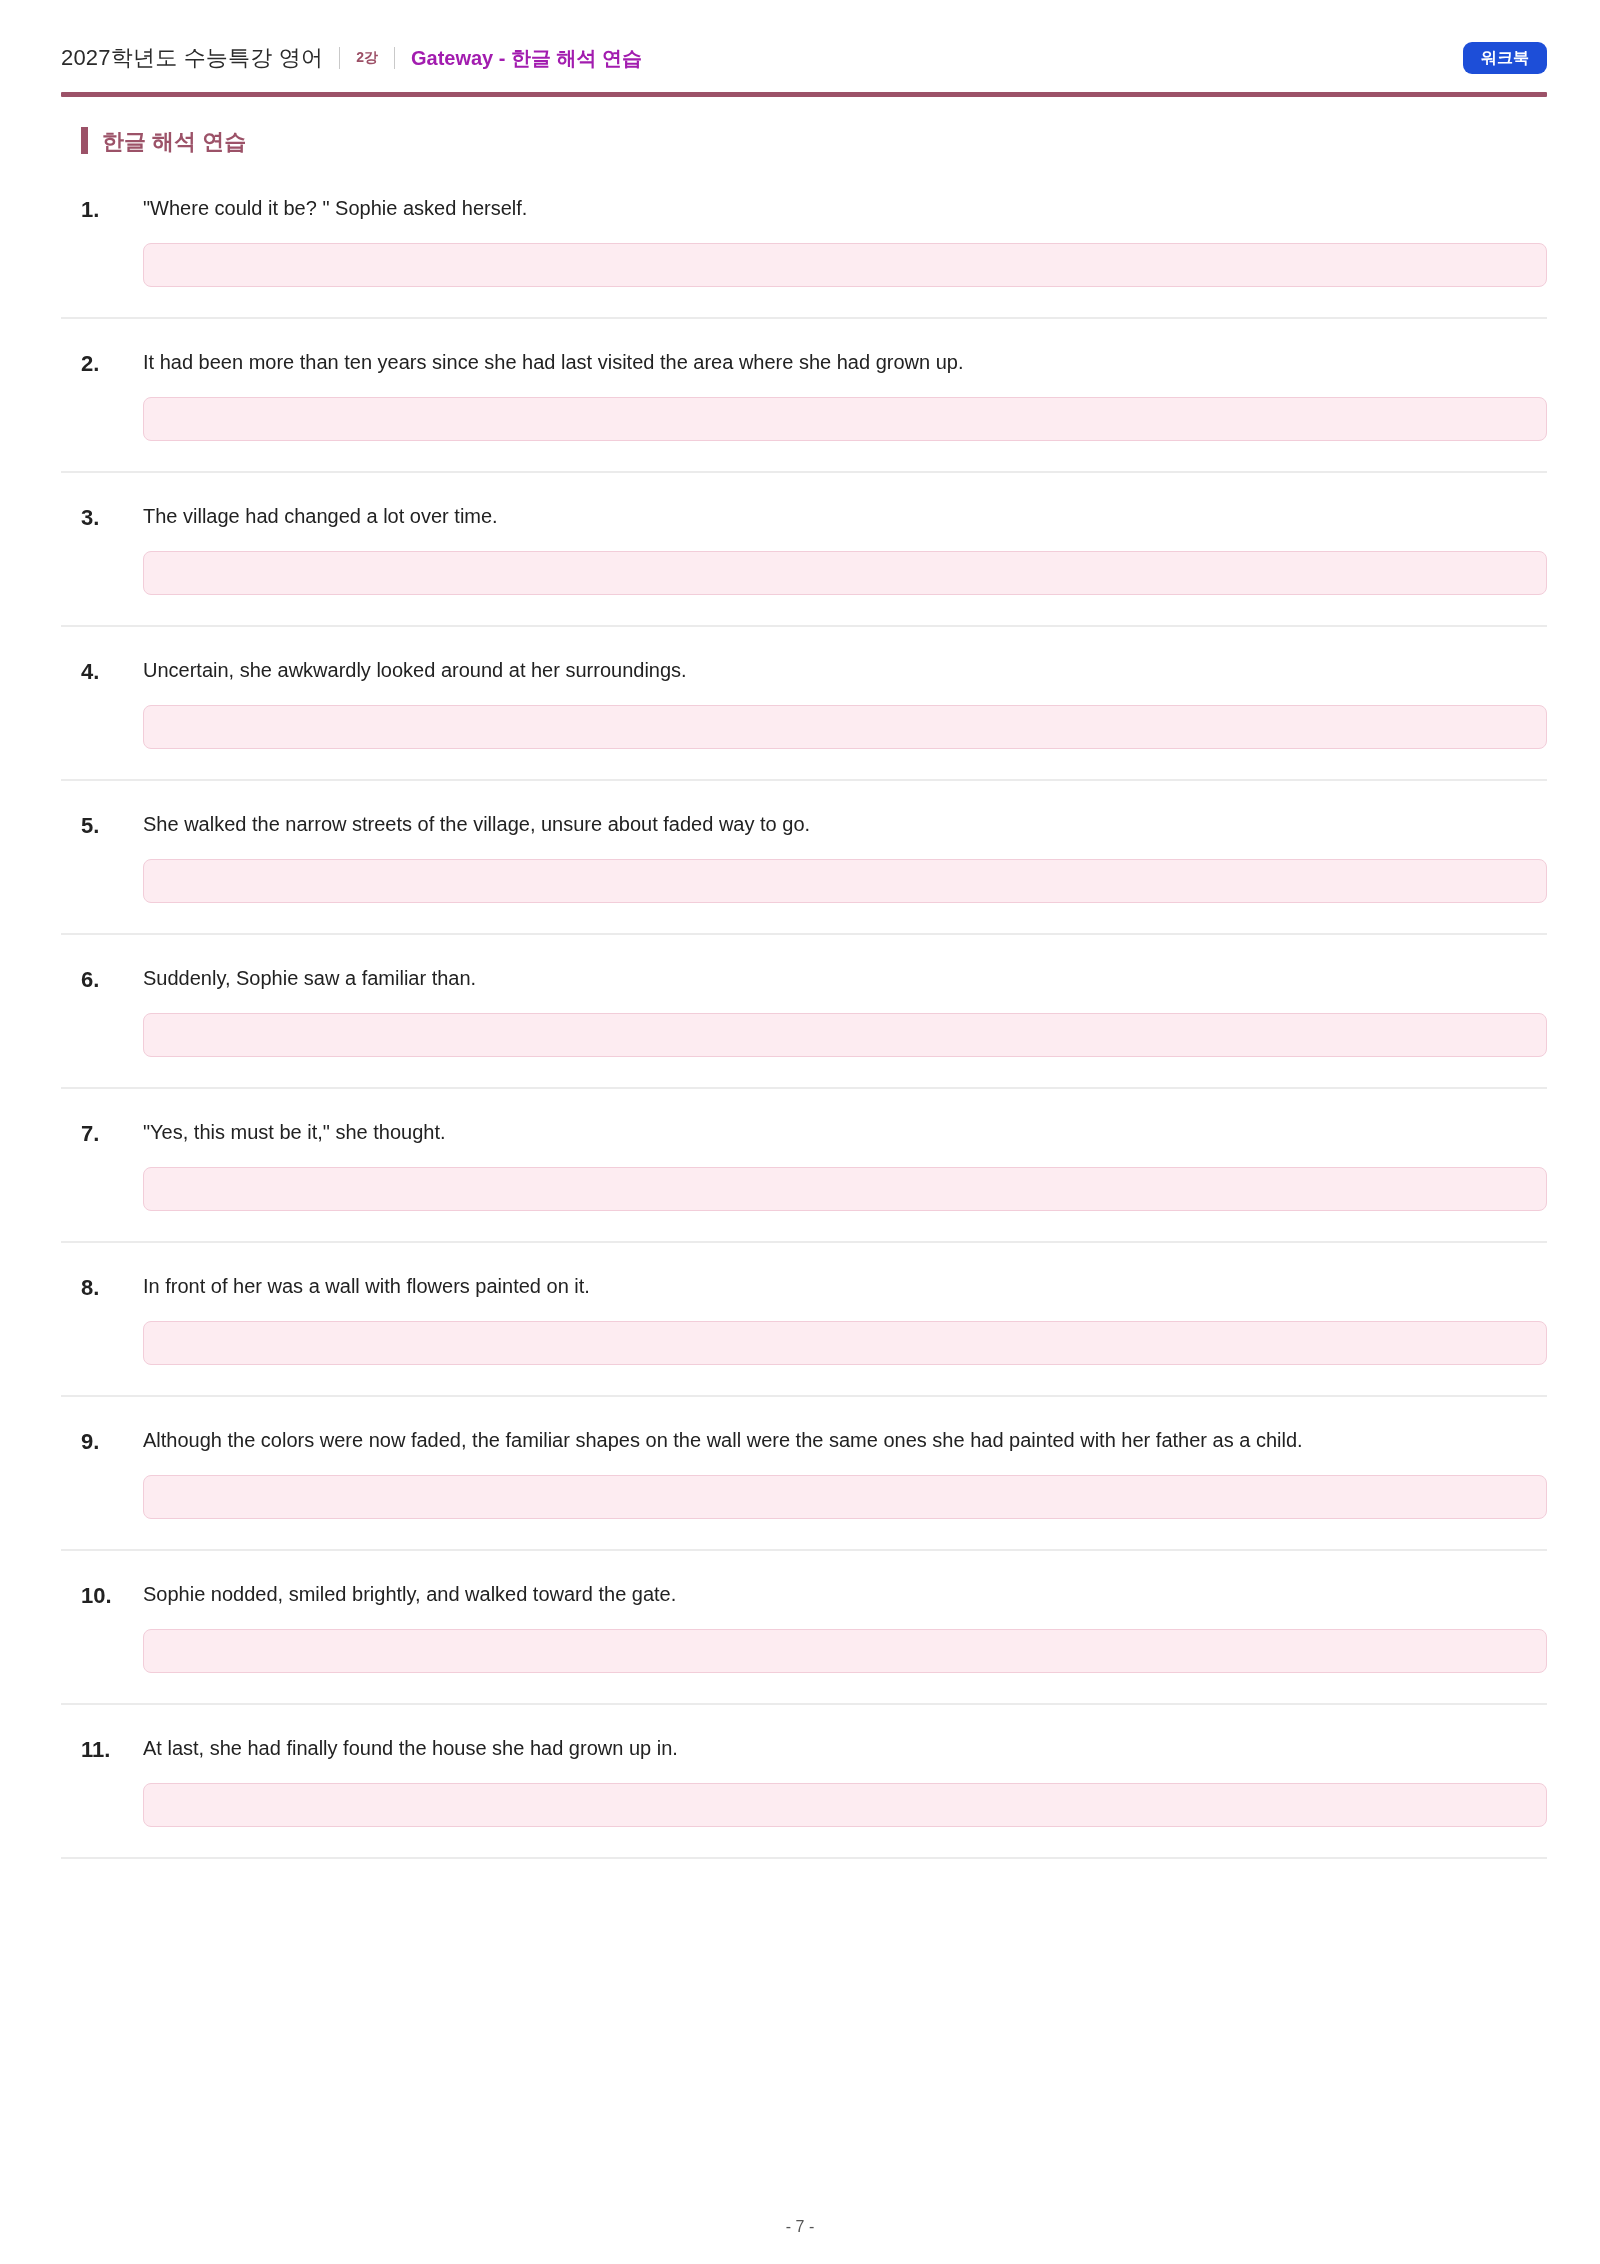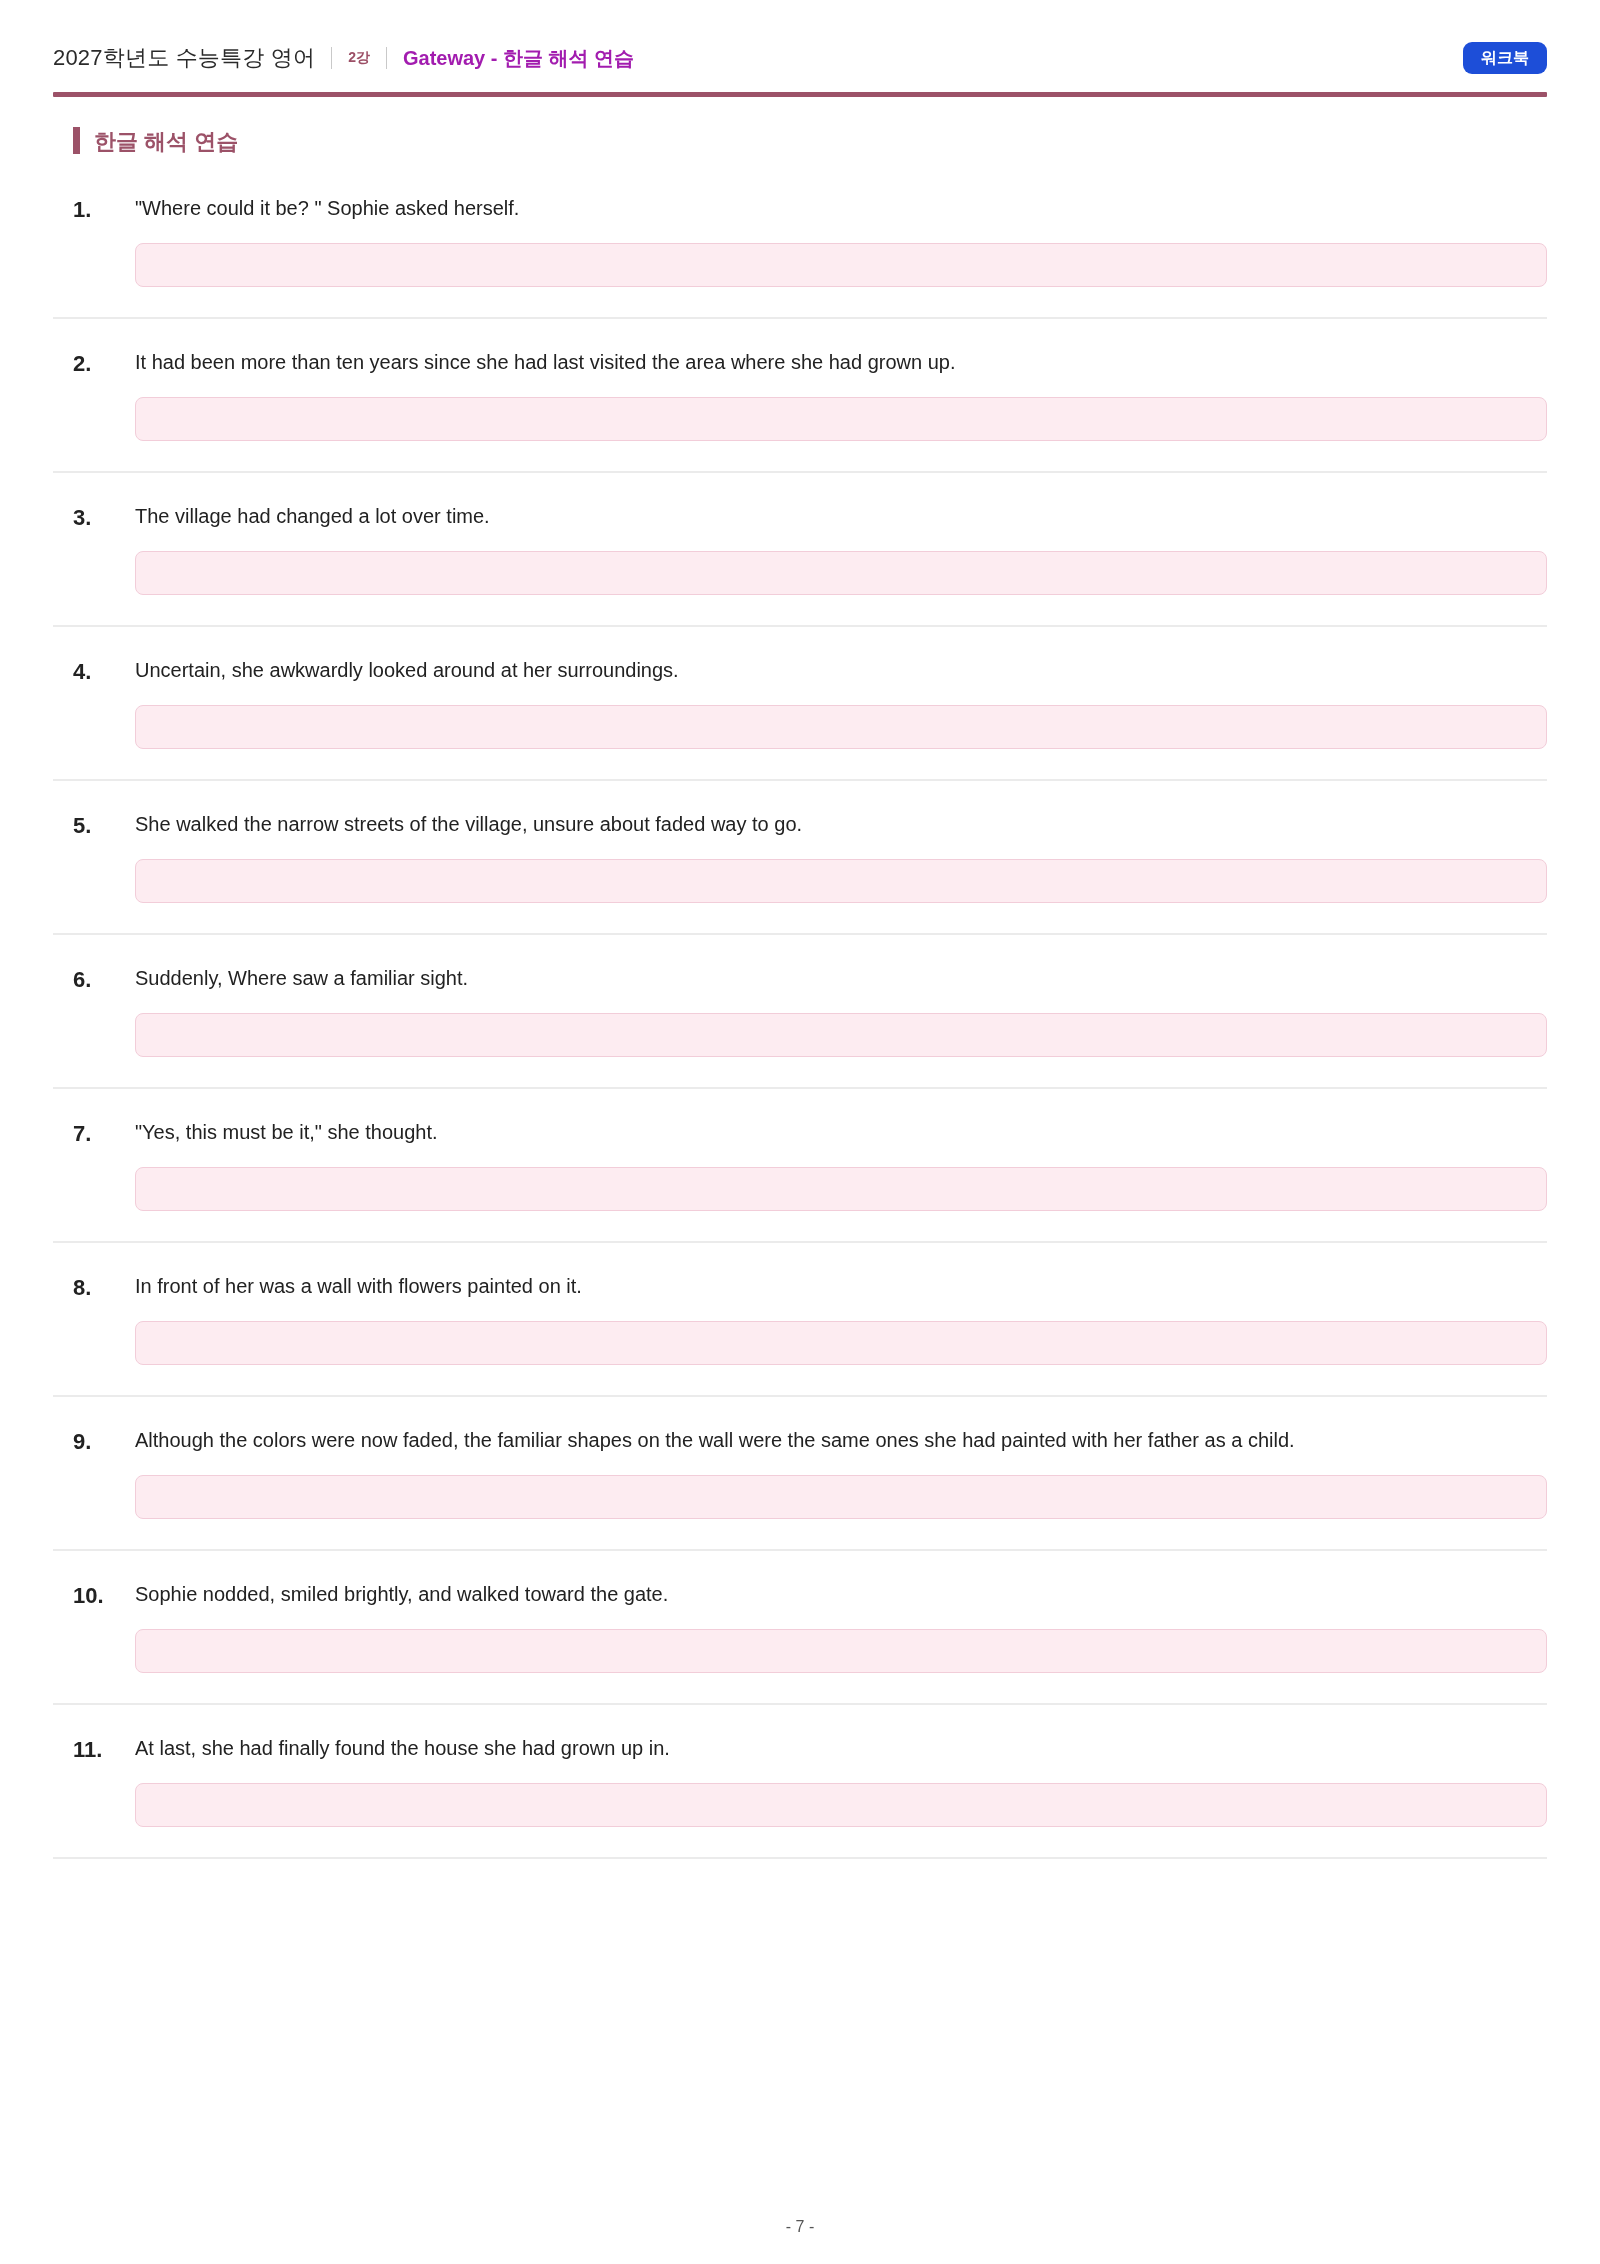--- a/index.html
+++ b/index.html
@@ -4,21 +4,21 @@
 <style>
   * { box-sizing: border-box; margin: 0; padding: 0; }
   html, body { background: #ffffff; }
   body {
     width: 1600px;
     min-height: 2264px;
     position: relative;
     font-family: "Liberation Sans", "DejaVu Sans", sans-serif;
     color: #1f1f1f;
   }
-  .page { padding: 0 53px; }
+  .page { padding: 0 53px; margin-left: 8px; }
 
   
   .header-row {
     display: flex;
     align-items: center;
     padding-top: 42px;
   }
   .header-course { font-size: 22px; color: #2a2a2a; letter-spacing: 0.2px; }
   .header-sep {
     width: 1px; height: 22px;
@@ -167,21 +167,21 @@
       <div class="item-body">
         <div class="item-text">She walked the narrow streets of the village, unsure about faded way to go.</div>
         <div class="answer-box"></div>
       </div>
     </div>
     <div class="item-divider"></div>
 
     <div class="item">
       <div class="item-num">6.</div>
       <div class="item-body">
-        <div class="item-text">Suddenly, Where saw a familiar sight.</div>
+        <div class="item-text">Suddenly, Sophie saw a familiar than.</div>
         <div class="answer-box"></div>
       </div>
     </div>
     <div class="item-divider"></div>
 
     <div class="item">
       <div class="item-num">7.</div>
       <div class="item-body">
         <div class="item-text">"Yes, this must be it," she thought.</div>
         <div class="answer-box"></div>

